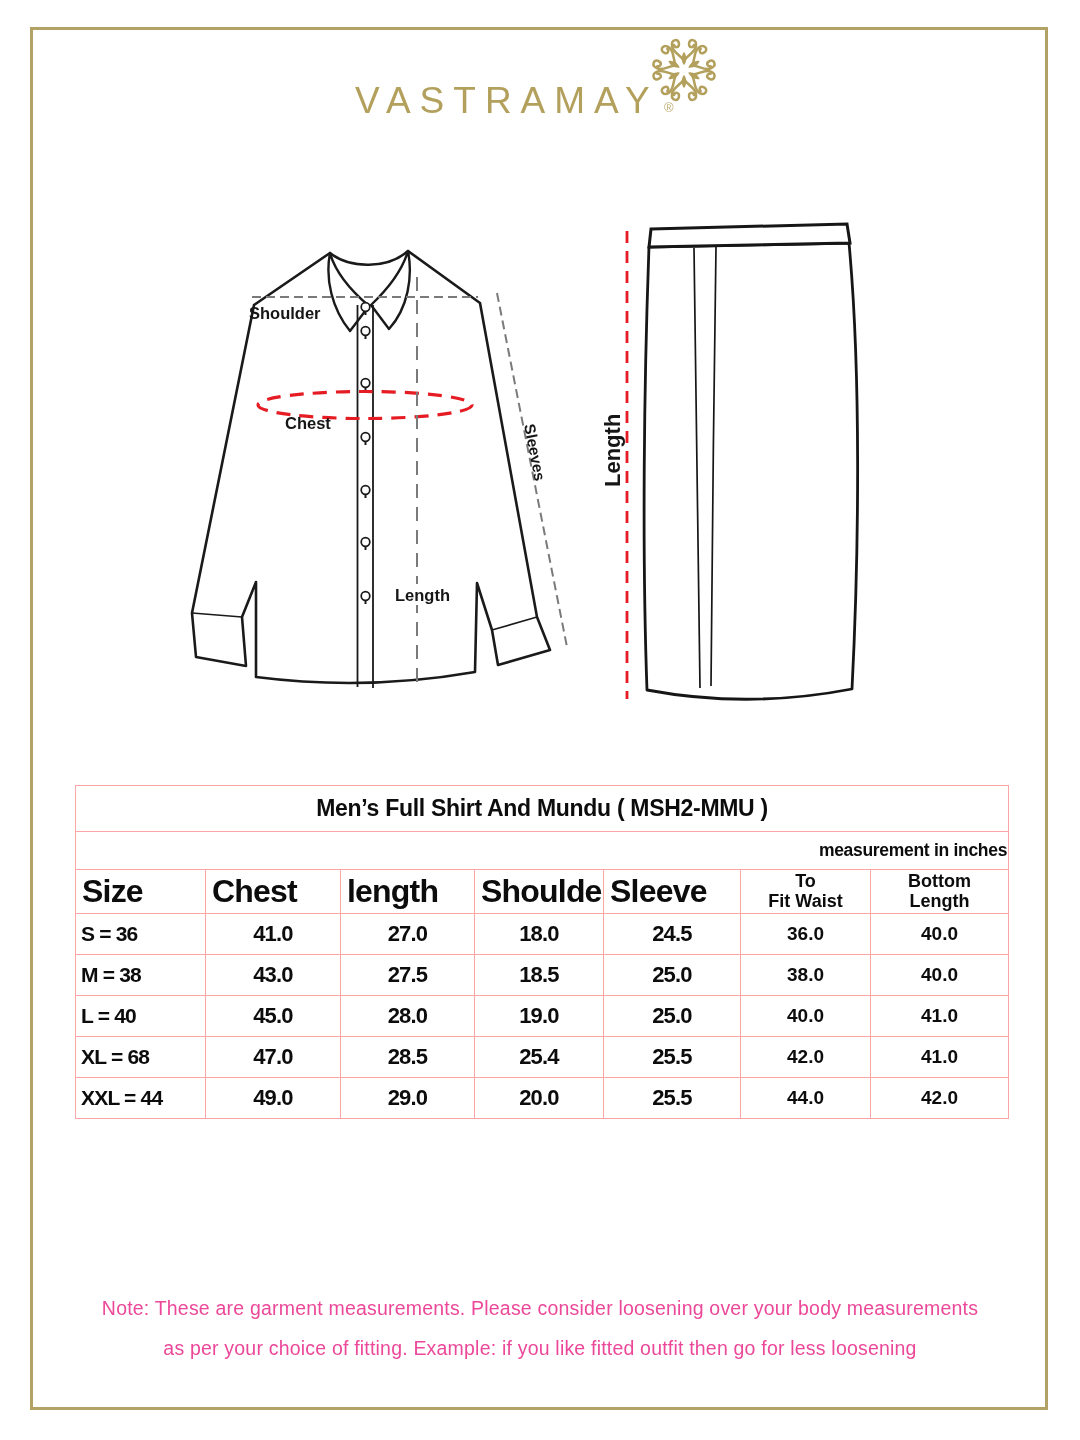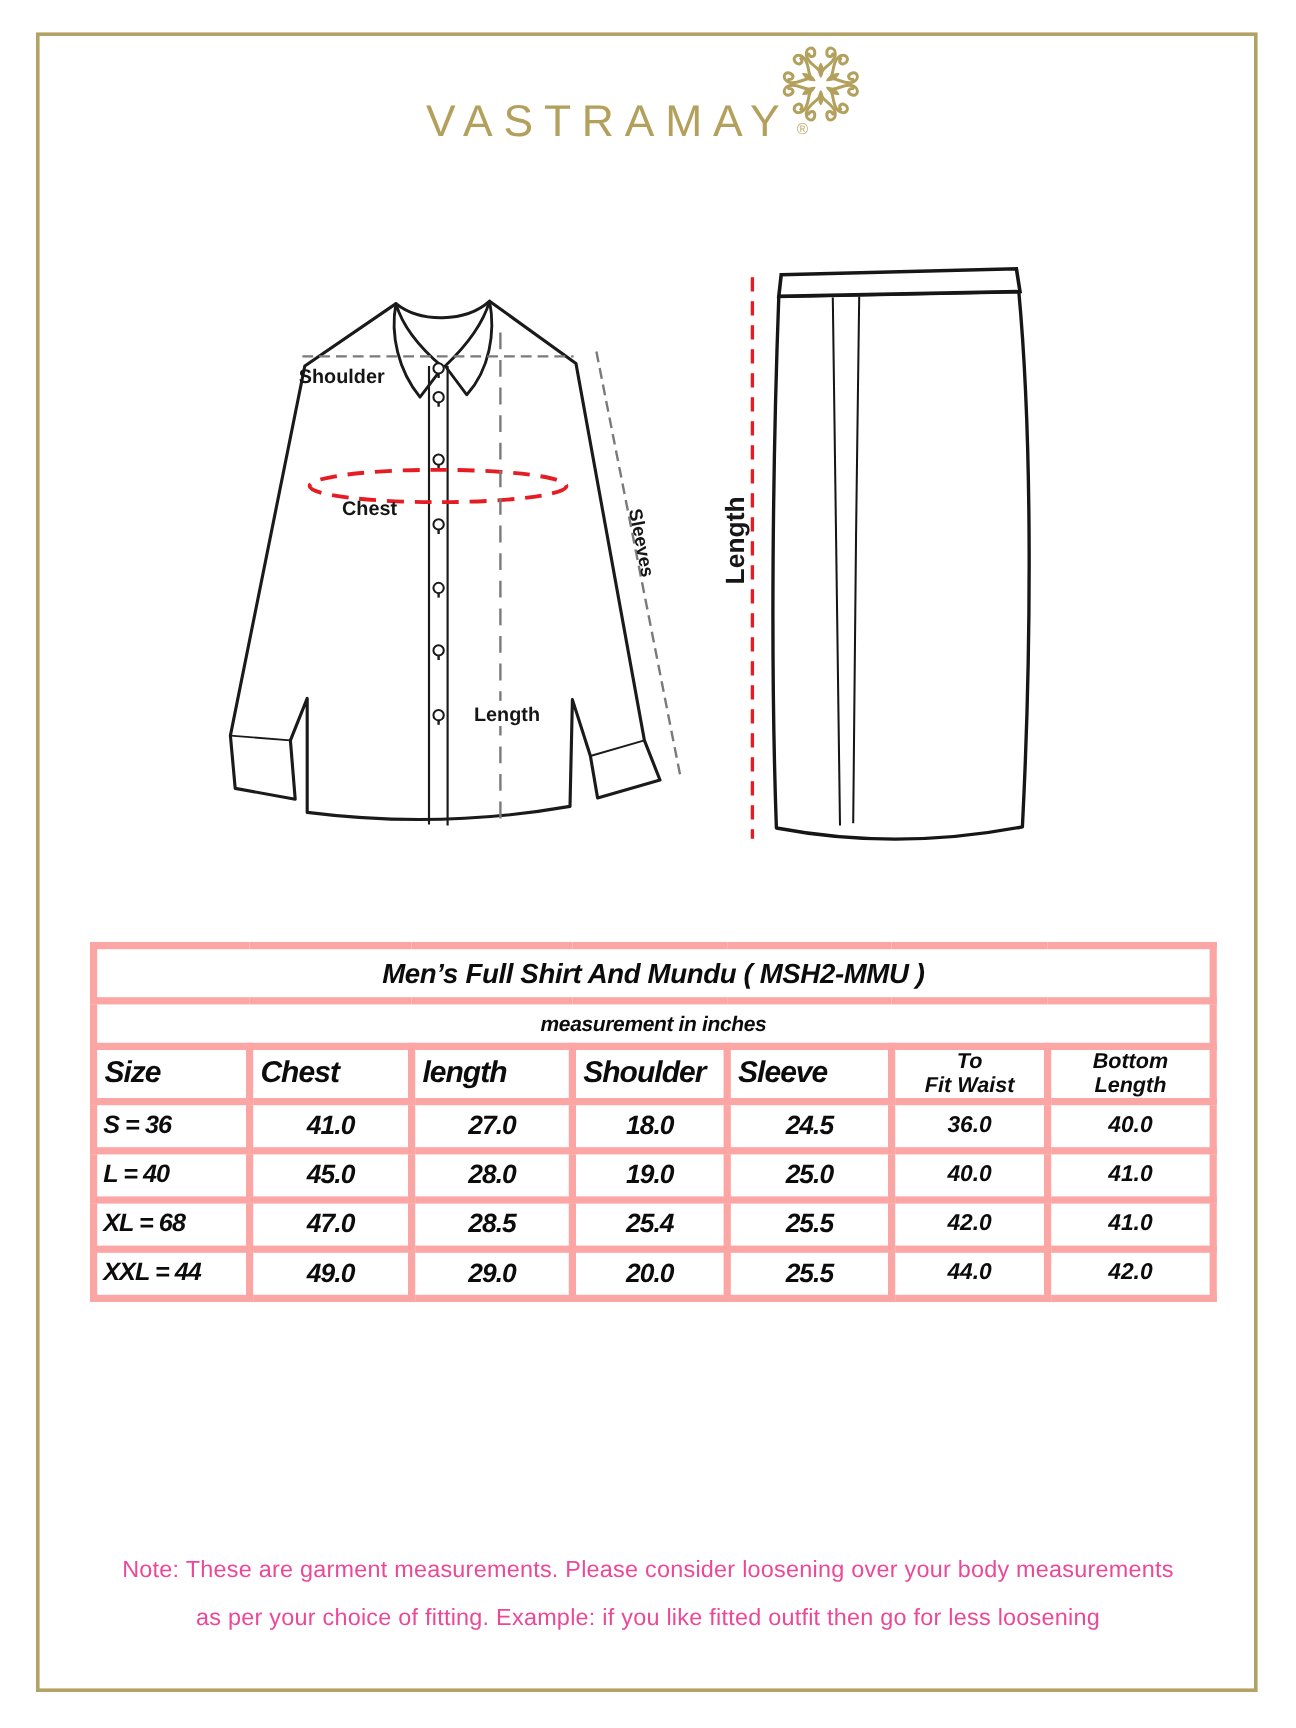--- a/index.html
+++ b/index.html
@@ -25,25 +25,25 @@
   .shirt-svg{position:absolute;left:182px;top:225px;width:418px;height:490px;}
   .mundu-svg{position:absolute;left:598px;top:212px;width:320px;height:500px;}
   .diag-label{font-family:"Liberation Sans",sans-serif;font-weight:bold;fill:#161616;}
   
   table.size-chart{
     position:absolute;left:75px;top:785px;width:933px;
     border-collapse:collapse;table-layout:fixed;
     color:#0c0c0c;
   }
   table.size-chart td,table.size-chart th{
-    border:6px solid #fca5a5;box-sizing:border-box;overflow:hidden;font-style:italic;
+    border:1px solid #fca5a5;box-sizing:border-box;overflow:hidden;
   }
   .t-title{height:46px;text-align:center;font-weight:bold;font-size:23px;letter-spacing:-0.3px;}
-  .t-sub{height:38px;text-align:center;font-weight:bold;font-size:17.5px;letter-spacing:-0.3px;}
-  tr.t-head th{height:44px;font-size:25px;font-weight:bold;text-align:left;padding:0 0 0 6px;letter-spacing:-0.8px;}
+  .t-sub{height:38px;text-align:right;font-weight:bold;font-size:17.5px;letter-spacing:-0.3px;}
+  tr.t-head th{height:44px;font-size:32px;font-weight:bold;text-align:left;padding:0 0 0 6px;letter-spacing:-0.8px;}
   tr.t-head th.small{font-size:18px;text-align:center;padding:0;white-space:pre-line;line-height:1.1;letter-spacing:0;}
   tr.t-row{height:41px;}
   tr.t-row td{font-weight:bold;font-size:22px;text-align:center;letter-spacing:-0.8px;margin-left:29px;}
   tr.t-row td.size-cell{text-align:left;padding-left:5px;font-size:21px;}
   tr.t-row td.std{font-size:19px;letter-spacing:0;}
   
   .note{
     position:absolute;left:60px;top:1288px;width:960px;margin:0;
     text-align:center;font-size:19.5px;line-height:40px;color:#ec4899;
     white-space:pre-line;letter-spacing:0.2px;
@@ -170,20 +170,29 @@
       <tr class="t-row">
         <td class="size-cell">S = 36</td>
         <td>41.0</td>
         <td>27.0</td>
         <td>18.0</td>
         <td>24.5</td>
         <td class="std">36.0</td>
         <td class="std">40.0</td>
       </tr>
       <tr class="t-row">
+        <td class="size-cell">M = 38</td>
+        <td>43.0</td>
+        <td>27.5</td>
+        <td>18.5</td>
+        <td>25.0</td>
+        <td class="std">38.0</td>
+        <td class="std">40.0</td>
+      </tr>
+      <tr class="t-row">
         <td class="size-cell">L = 40</td>
         <td>45.0</td>
         <td>28.0</td>
         <td>19.0</td>
         <td>25.0</td>
         <td class="std">40.0</td>
         <td class="std">41.0</td>
       </tr>
       <tr class="t-row">
         <td class="size-cell">XL = 68</td>

